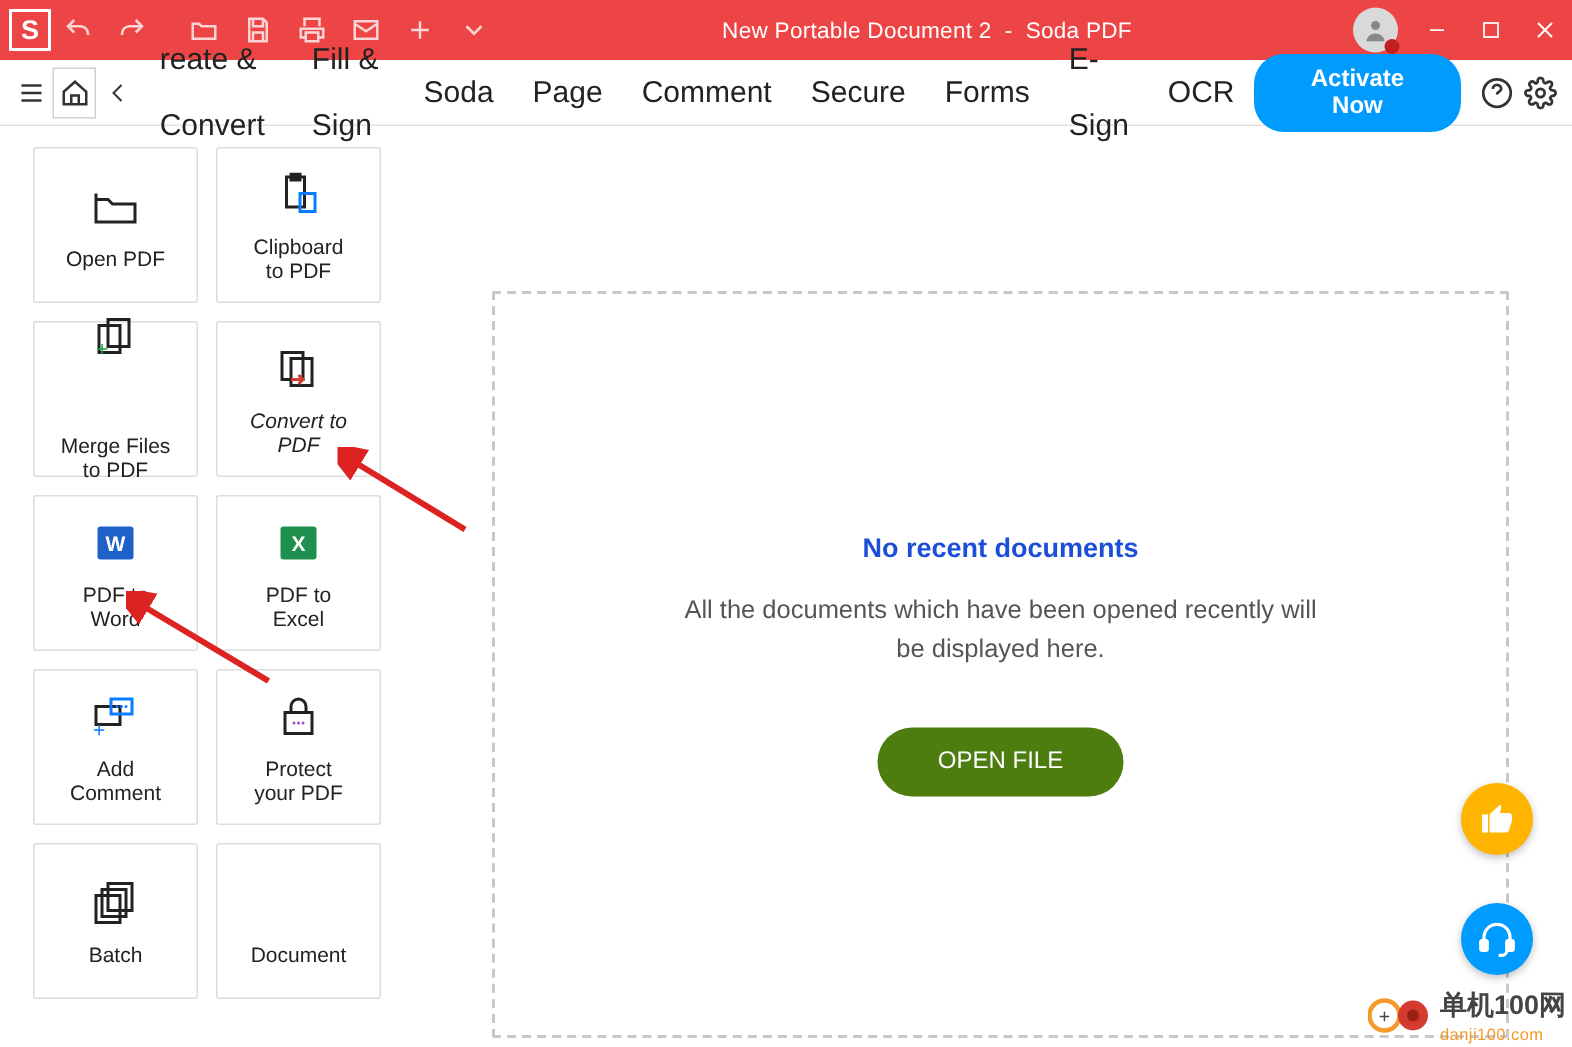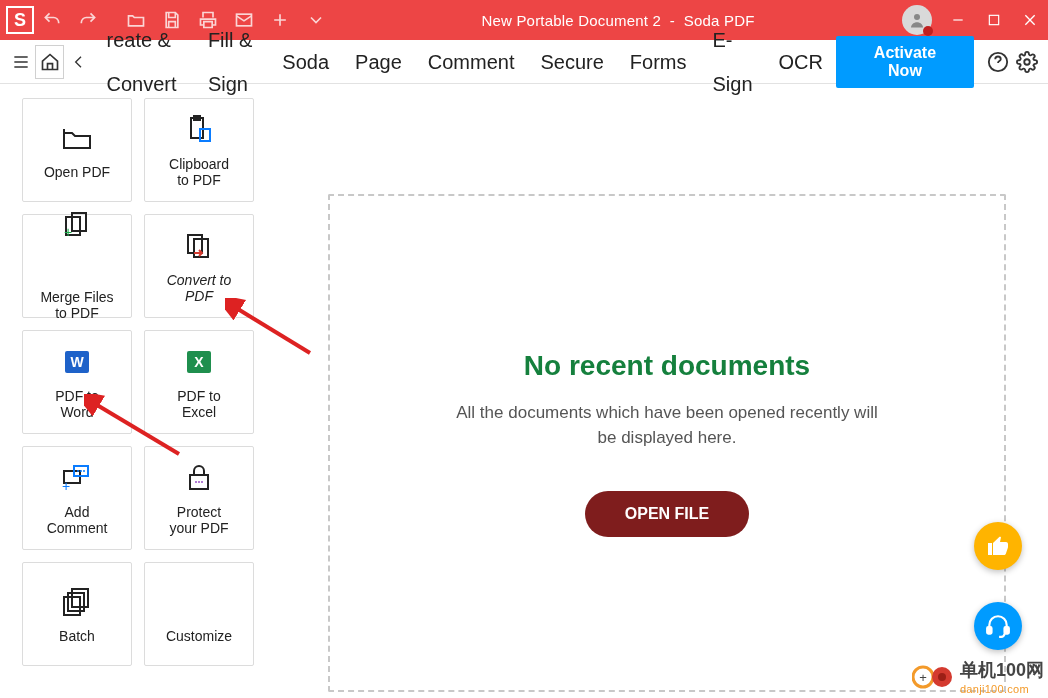--- a/index.html
+++ b/index.html
@@ -15,35 +15,35 @@
   .avatar::after{ content:""; position:absolute; bottom:-1px; right:-1px; width:10px; height:10px; background:#c02020; border-radius:50%;}
   .win-ctl { display:flex; }
   .win-ctl .tb-btn svg { stroke:#fff; }
 
   
   .toolbar { height: 44px; border-bottom:1px solid #e2e2e2; display:flex; align-items:center; padding: 0 6px; gap: 0; position:relative;}
   .hamburger, .home, .back { width:34px; height:34px; display:flex;align-items:center;justify-content:center; cursor:pointer;}
   .home { background:#fff; border:1px solid #d0d0d0; }
   .menu-items { display:flex; align-items:center; gap: 0; }
   .menu-item { padding: 0 13px; font-size:20px; color:#222; cursor:pointer; line-height:44px; }
-  .activate { background:#009bff; color:#fff; border:none; border-radius:2px; padding: 8px 26px; font-size:16px; font-weight:bold; cursor:pointer; margin-left:auto; margin-right:10px;}
+  .activate { background:#009bff; color:#fff; border:none; border-radius:20px; padding: 8px 26px; font-size:16px; font-weight:bold; cursor:pointer; margin-left:auto; margin-right:10px;}
   .tool-icon { width:34px; height:34px; display:flex;align-items:center;justify-content:center; cursor:pointer;}
 
   
   .main { display:flex; height: 614px; }
   .sidebar { width: 268px; padding: 14px 8px 14px 22px; display:grid; grid-template-columns: 110px 110px; grid-auto-rows: 104px; gap: 12px 12px; align-content:start;}
   .tool-card { border:1px solid #dcdcdc; border-radius:2px; display:flex; flex-direction:column; align-items:center; justify-content:center; gap:8px; cursor:pointer; padding: 8px 4px; text-align:center;}
   .tool-card .icon-slot { height:36px; display:flex; align-items:center; justify-content:center;}
   .tool-label { font-size:14px; color:#222; line-height:1.15;}
 
   .content { flex:1; position:relative; }
   .drop-zone { position:absolute; top:110px; left:60px; right:42px; bottom:6px; border:2px dashed #c8c8c8; border-radius:2px; display:flex; flex-direction:column; align-items:center; justify-content:center; gap:18px; }
-  .dz-title { font-size:28px; font-weight:bold; color:#15803d; }
+  .dz-title { font-size:18px; font-weight:bold; color:#1d4ed8; }
   .dz-sub { font-size:17px; color:#555; text-align:center; line-height:1.5; max-width:440px;}
-  .open-file { background:#7f1d1d; color:#fff; border:none; border-radius:25px; padding:14px 40px; font-size:16px; font-weight:bold; cursor:pointer; margin-top:22px;}
+  .open-file { background:#4d7c0f; color:#fff; border:none; border-radius:25px; padding:14px 40px; font-size:16px; font-weight:normal; cursor:pointer; margin-top:22px;}
 
   
   .bubble { position:absolute; right:26px; width:48px; height:48px; border-radius:50%; display:flex; align-items:center; justify-content:center; box-shadow:0 2px 6px rgba(0,0,0,.25); cursor:pointer;}
   .bubble-like { background:#ffb400; top:522px; }
   .bubble-support { background:#009bff; top:602px; }
 
   
   .arrow { position:absolute; pointer-events:none; }
 
   
@@ -265,21 +265,21 @@
           <svg width="34" height="30" viewBox="0 0 34 30" fill="none" stroke="#222" stroke-width="2">
             <rect x="4" y="10" width="16" height="18"></rect>
             <rect x="8" y="6" width="16" height="18"></rect>
             <rect x="12" y="2" width="16" height="18"></rect>
           </svg>
         </div>
         <div class="tool-label" style="white-space: pre-line;">Batch</div>
       </div>
       <div class="tool-card">
         <div class="icon-slot"></div>
-        <div class="tool-label" style="white-space: pre-line;">Customize</div>
+        <div class="tool-label" style="white-space: pre-line;">Document</div>
       </div>
     </div>
   <div class="content">
     <div class="drop-zone">
       <div class="dz-title">No recent documents</div>
       <div class="dz-sub">All the documents which have been opened recently will be displayed here.</div>
       <button class="open-file">OPEN FILE</button>
     </div>
   </div>
 </div>

